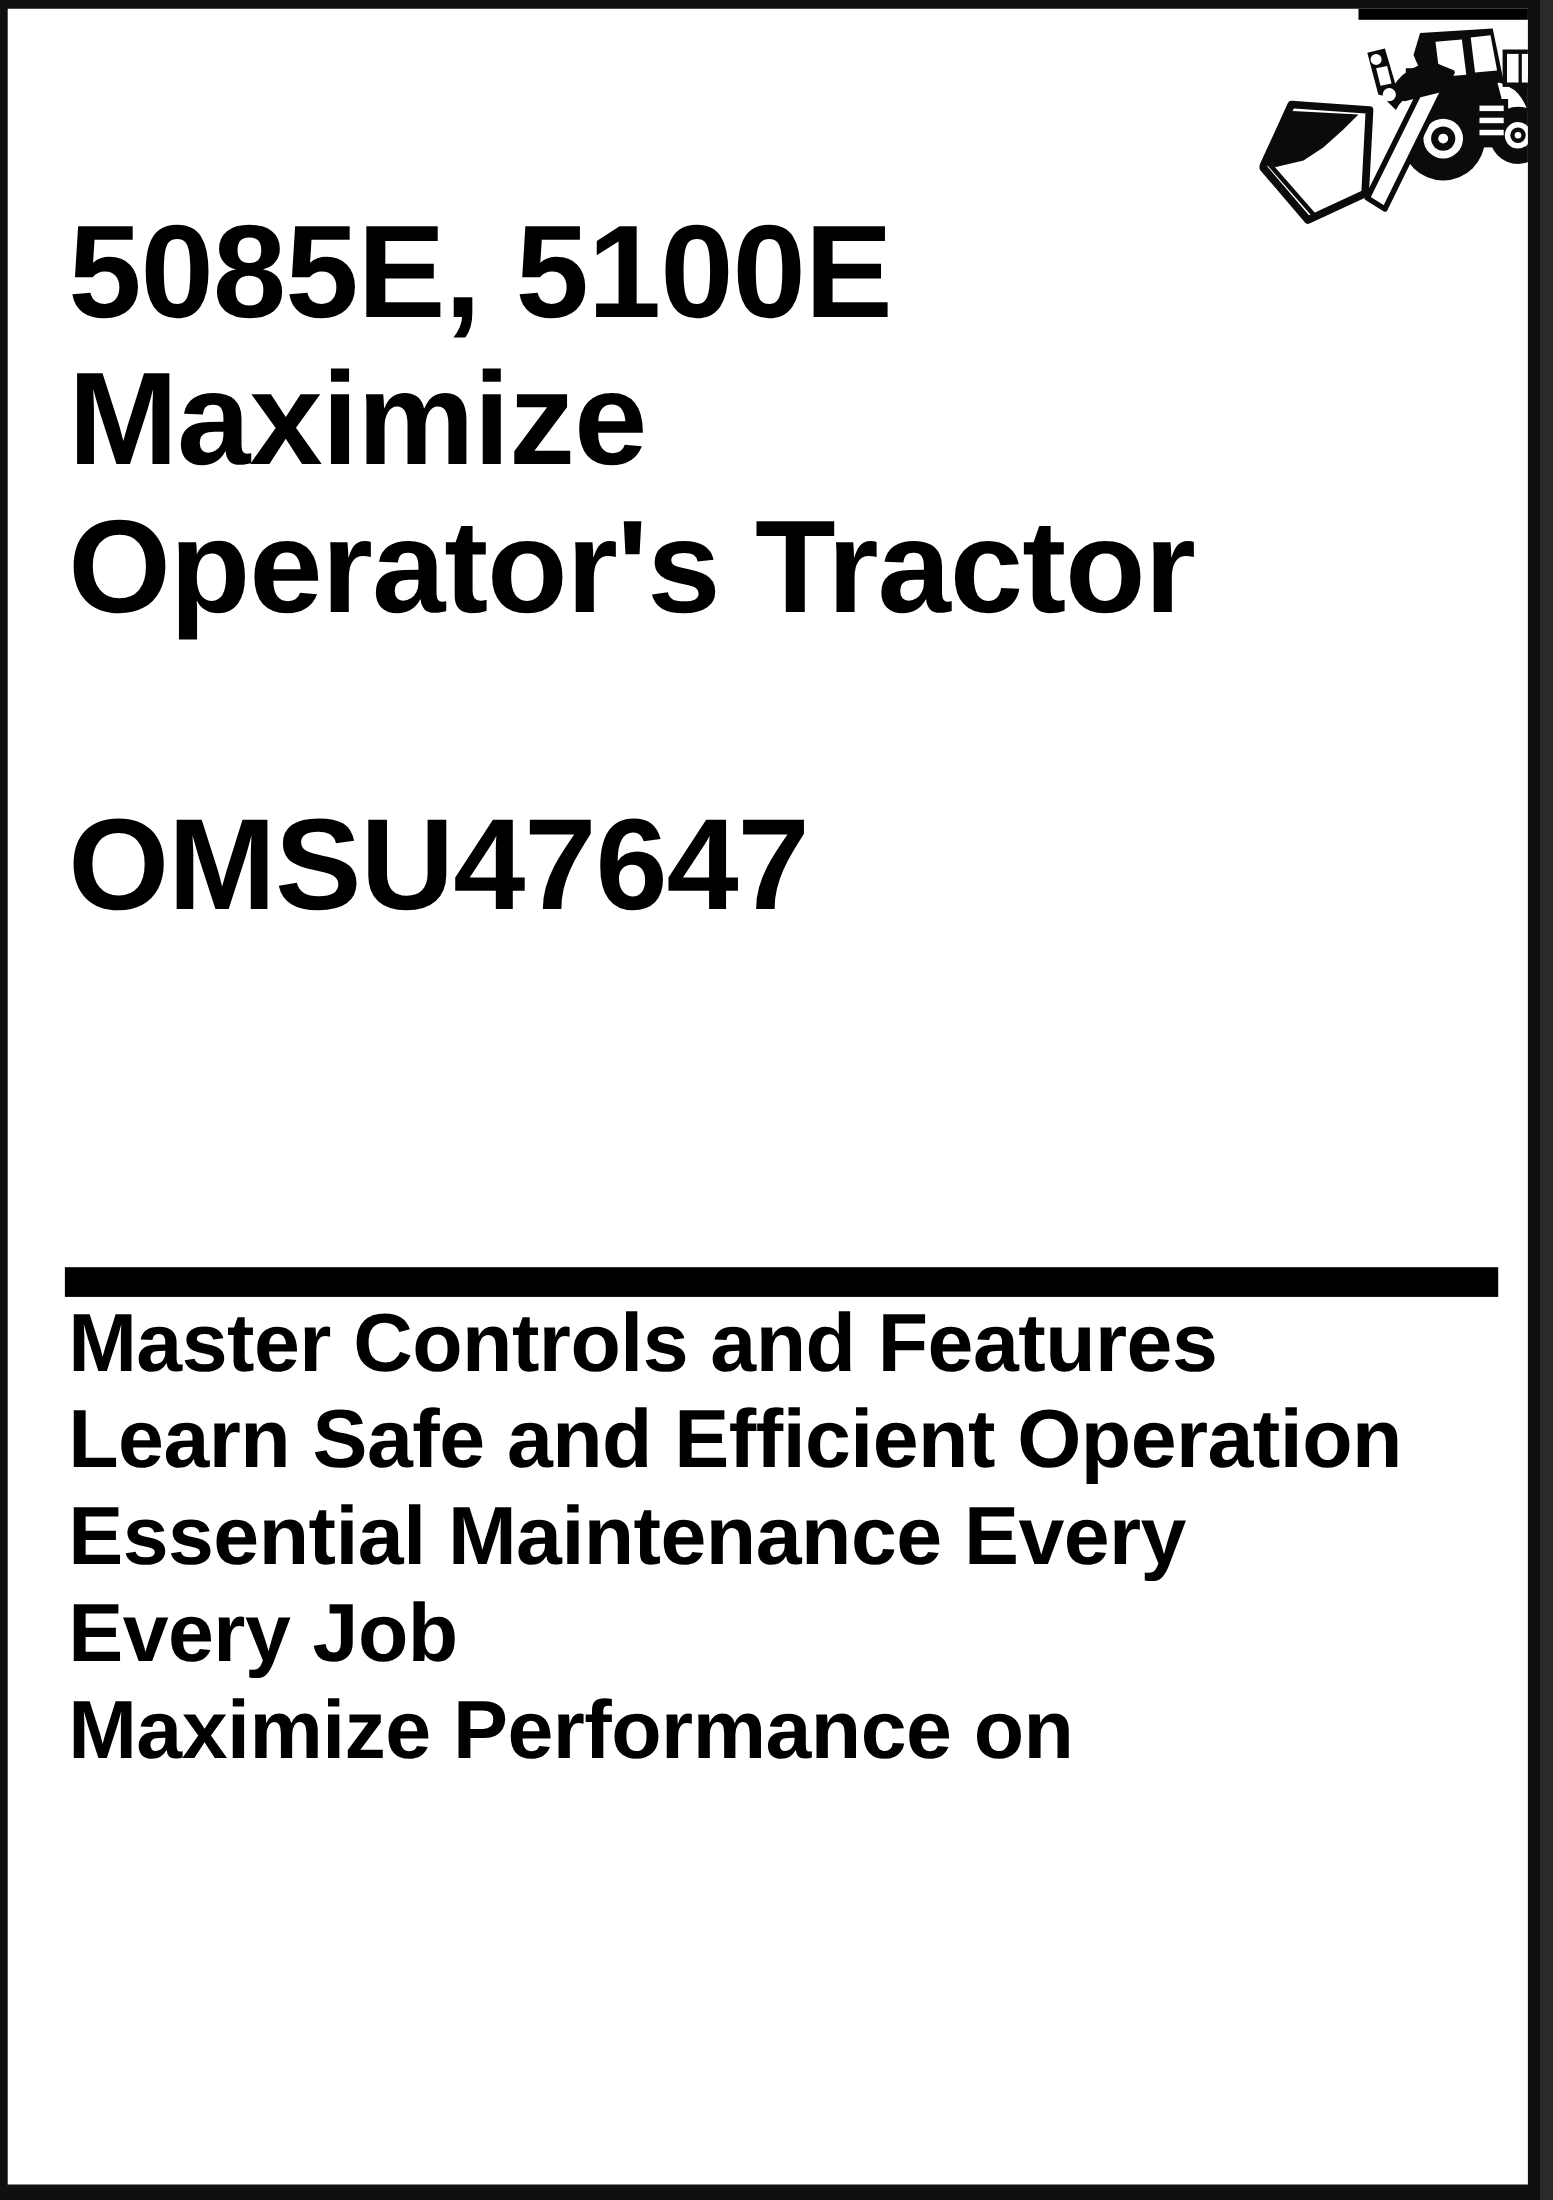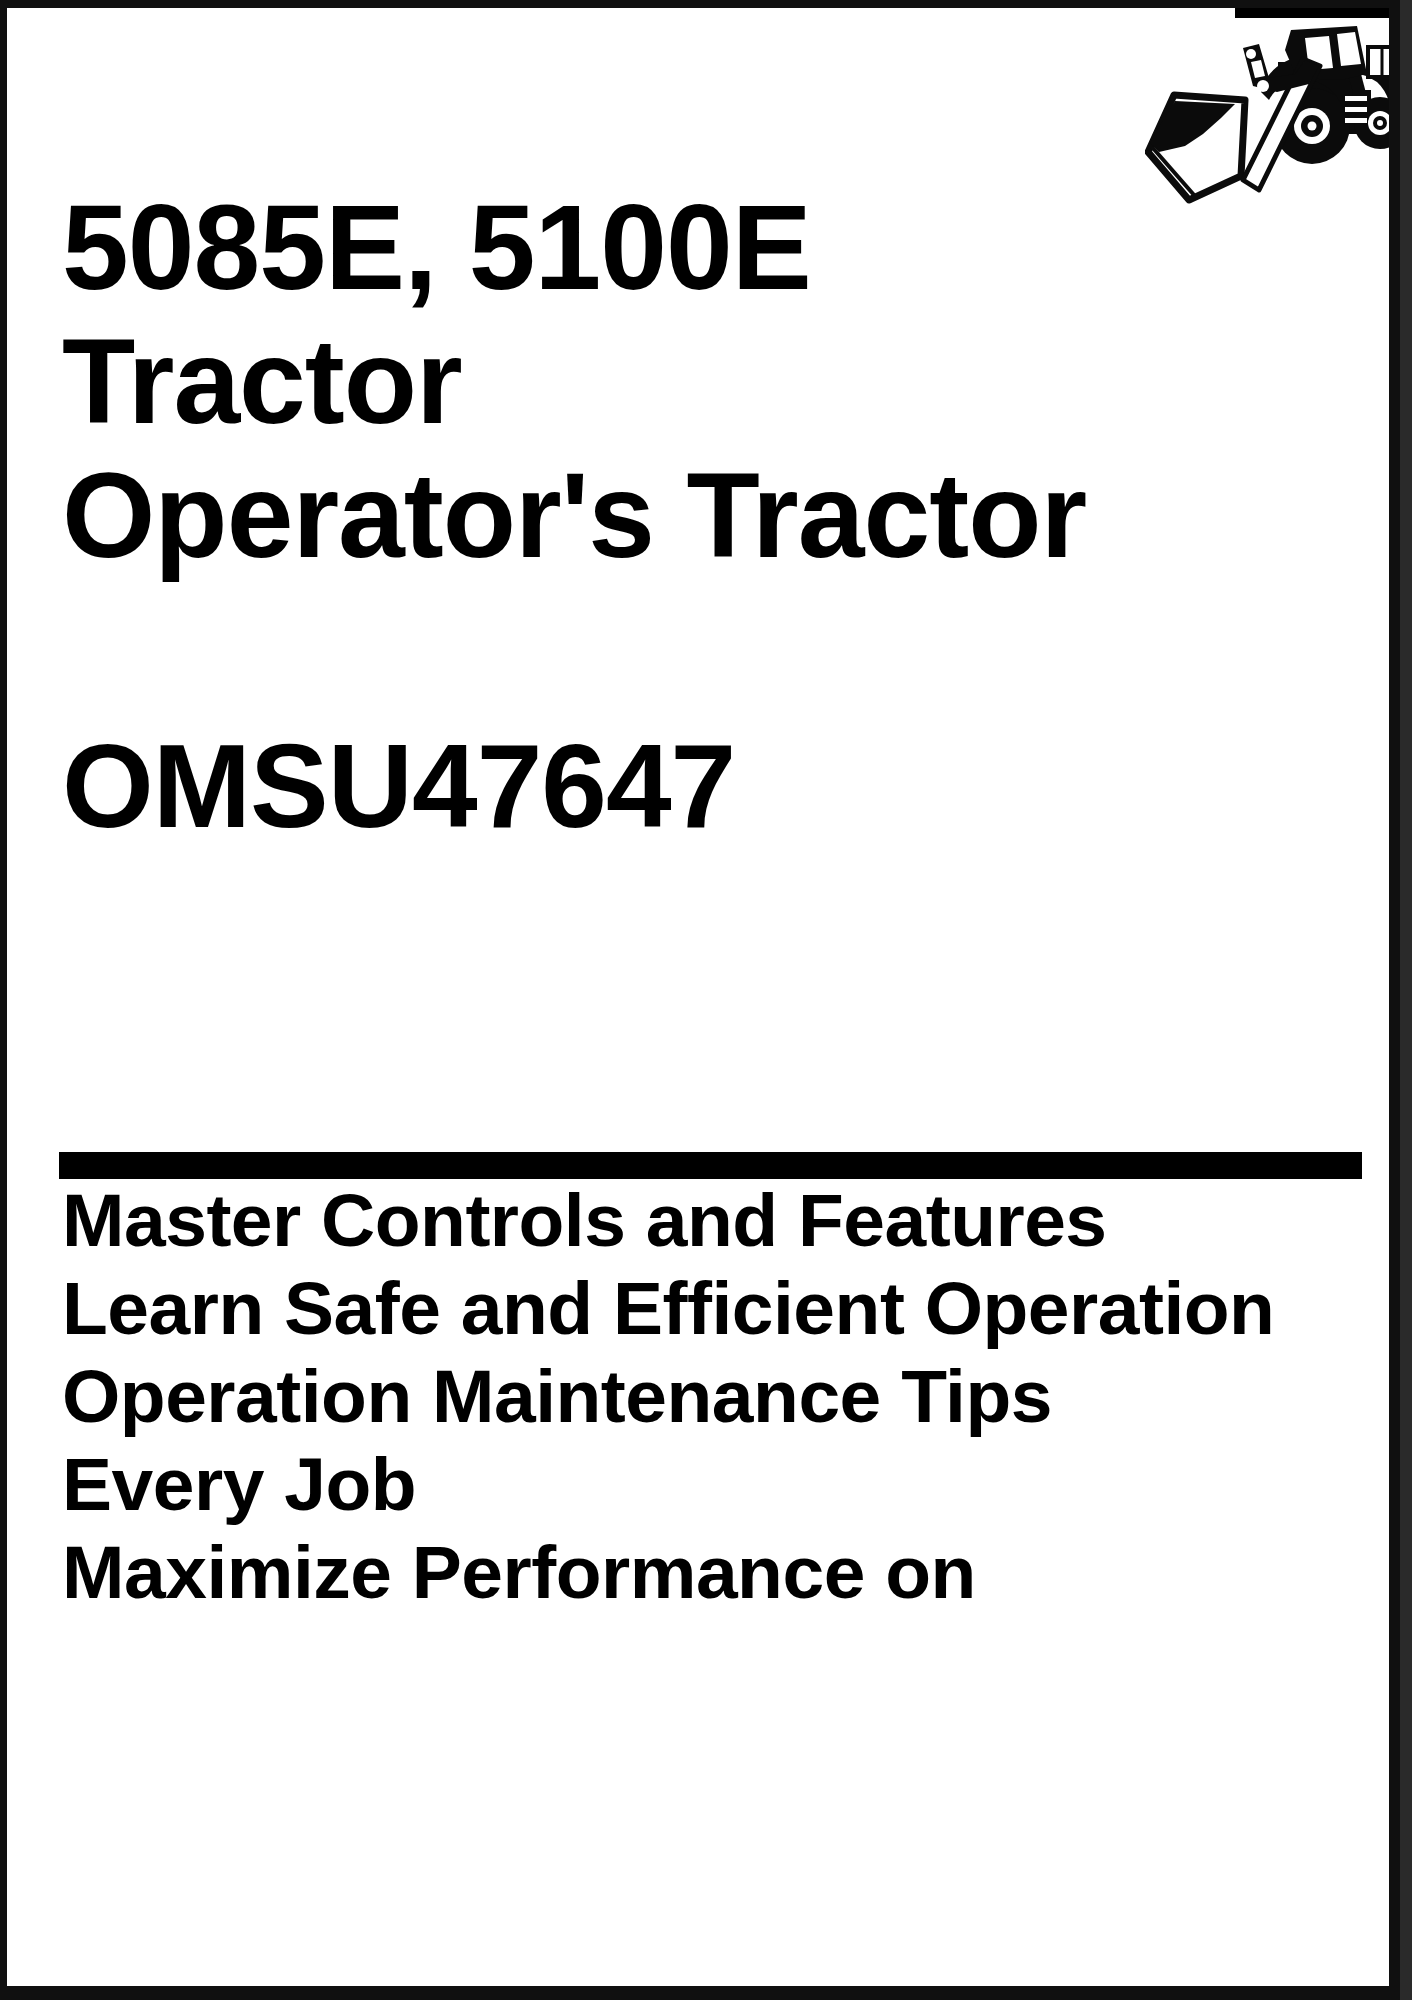--- a/index.html
+++ b/index.html
@@ -101,29 +101,29 @@
     <polygon points="158,37 175,44 114,168 98,158" fill="#ffffff" stroke="#0b0b0b" stroke-width="5" stroke-linejoin="round"></polygon>
 
     <path d="M 98,26 L 114,22 L 124,56 L 150,52 L 160,38 L 174,44 L 164,62 L 132,70 L 108,64 Z" fill="#0b0b0b"></path>
     <polygon points="106,40 116,38 120,54 110,56" fill="#ffffff"></polygon>
     <circle cx="106" cy="32" r="5" fill="#ffffff"></circle>
     <circle cx="118" cy="64" r="6" fill="#ffffff"></circle>
   </svg>
 
   <div class="abs title-block">
     <div>5085E, 5100E</div>
-    <div>Tractor</div>
+    <div>Maximize</div>
     <div>Operator's Tractor</div>
   </div>
 
   <div class="abs code-block">OMSU47647</div>
 
   <div class="abs divider"></div>
 
   <div class="abs features-block">
     <div>Master Controls and Features</div>
     <div>Learn Safe and Efficient Operation</div>
-    <div>Operation Maintenance Tips</div>
+    <div>Essential Maintenance Every</div>
     <div>Every Job</div>
     <div>Maximize Performance on</div>
   </div>
 
 </div>
 
 </body></html>

